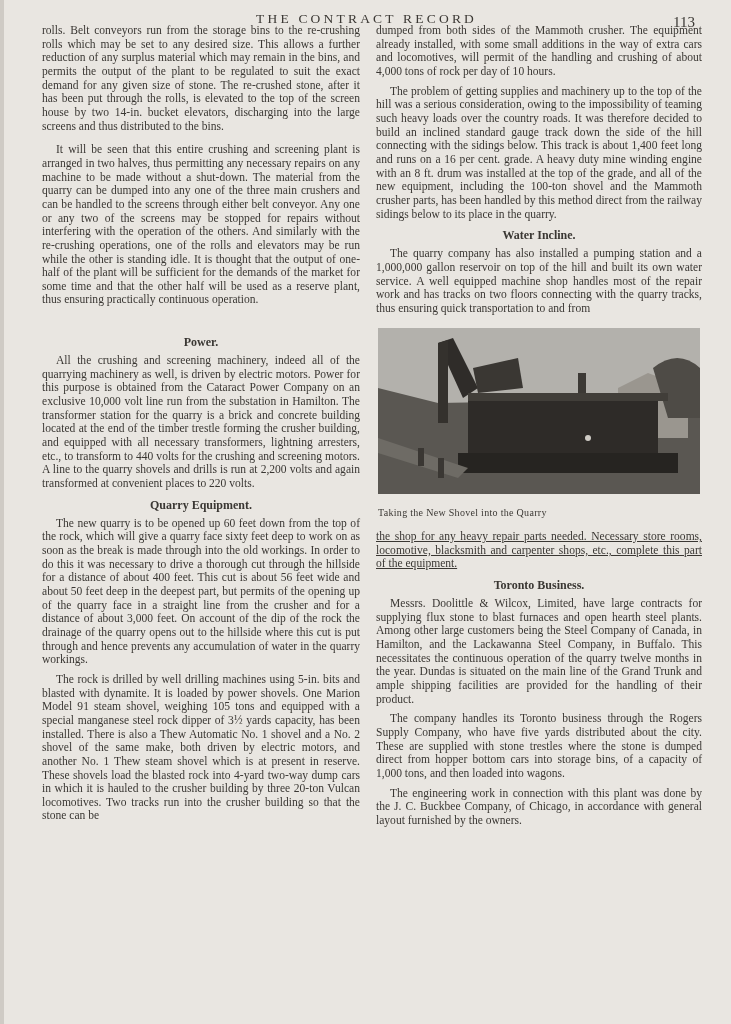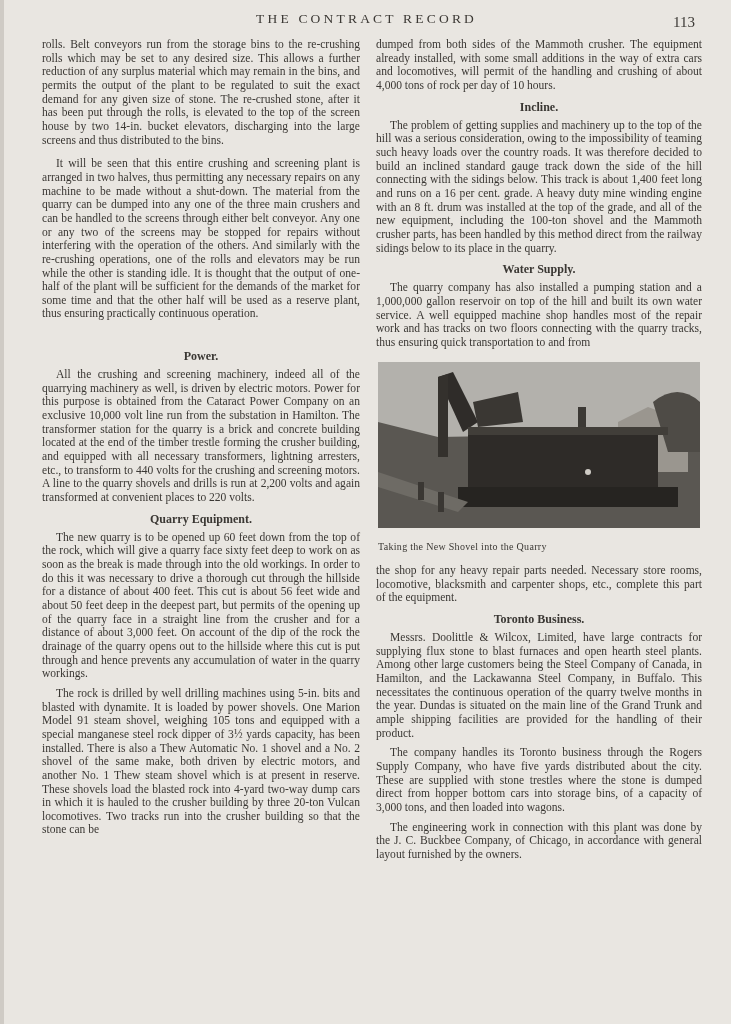--- a/index.html
+++ b/index.html
@@ -7,35 +7,35 @@
     width:731px; height:1024px; overflow:hidden;
     background:#e9e6e1;
     font-family:"Liberation Serif","DejaVu Serif",serif;
     color:#3a3733;
     position:relative;
   }
   .edge { position:absolute; left:0; top:0; width:4px; height:1024px; background:#cfcbc5; }
   .header { position:absolute; top:11px; left:0; width:730px; height:20px; }
   .running-title { position:absolute; left:256px; top:0; font-size:13.5px; letter-spacing:3.2px; color:#3b3834; }
   .page-number { position:absolute; left:673px; top:3px; font-size:15px; color:#3b3834; }
-  .col { position:absolute; top:38px; font-size:11.55px; line-height:13.65px; text-align:justify; }
+  .col { position:absolute; top:24px; font-size:11.55px; line-height:13.65px; text-align:justify; }
   .col.left { left:42px; width:318px; }
   .col.right { left:376px; width:326px; }
   p { margin:0; text-indent:14px; }
   p.noindent { text-indent:0; }
   p + p { margin-top:6px; }
   h3 { margin:7px 0 5px 0; font-size:12px; font-weight:bold; text-align:center; line-height:14px; }
   .figure { margin:13px 0 0 2px; width:322px; }
   .photo {
     width:322px; height:166px; position:relative; overflow:hidden;
     background:linear-gradient(180deg,#b8b6b1 0%,#a7a49f 35%,#6c6963 55%,#4f4c47 75%,#5d5a55 100%);
   }
   .photo svg { display:block; }
   .caption { text-align:left; font-size:10px; letter-spacing:0.3px; margin-top:12px; color:#3b3834; }
-  .after-fig { margin-top:10px; }
+  .after-fig { margin-top:10px;text-decoration:underline; }
 </style>
 </head>
 <body>
 
 <div class="edge"></div>
 
 <div class="header">
   <span class="running-title">THE CONTRACT RECORD</span>
   <span class="page-number">113</span>
 </div>
@@ -45,23 +45,22 @@
   <p style="margin-top:10px">It will be seen that this entire crushing and screening plant is arranged in two halves, thus permitting any necessary repairs on any machine to be made without a shut-down. The material from the quarry can be dumped into any one of the three main crushers and can be handled to the screens through either belt conveyor. Any one or any two of the screens may be stopped for repairs without interfering with the operation of the others. And similarly with the re-crushing operations, one of the rolls and elevators may be run while the other is standing idle. It is thought that the output of one-half of the plant will be sufficient for the demands of the market for some time and that the other half will be used as a reserve plant, thus ensuring practically continuous operation.</p>
   <h3 style="margin-top:28px">Power.</h3>
   <p>All the crushing and screening machinery, indeed all of the quarrying machinery as well, is driven by electric motors. Power for this purpose is obtained from the Cataract Power Company on an exclusive 10,000 volt line run from the substation in Hamilton. The transformer station for the quarry is a brick and concrete building located at the end of the timber trestle forming the crusher building, and equipped with all necessary transformers, lightning arresters, etc., to transform to 440 volts for the crushing and screening motors. A line to the quarry shovels and drills is run at 2,200 volts and again transformed at convenient places to 220 volts.</p>
   <h3 style="">Quarry Equipment.</h3>
   <p>The new quarry is to be opened up 60 feet down from the top of the rock, which will give a quarry face sixty feet deep to work on as soon as the break is made through into the old workings. In order to do this it was necessary to drive a thorough cut through the hillside for a distance of about 400 feet. This cut is about 56 feet wide and about 50 feet deep in the deepest part, but permits of the opening up of the quarry face in a straight line from the crusher and for a distance of about 3,000 feet. On account of the dip of the rock the drainage of the quarry opens out to the hillside where this cut is put through and hence prevents any accumulation of water in the quarry workings.</p>
   <p>The rock is drilled by well drilling machines using 5-in. bits and blasted with dynamite. It is loaded by power shovels. One Marion Model 91 steam shovel, weighing 105 tons and equipped with a special manganese steel rock dipper of 3½ yards capacity, has been installed. There is also a Thew Automatic No. 1 shovel and a No. 2 shovel of the same make, both driven by electric motors, and another No. 1 Thew steam shovel which is at present in reserve. These shovels load the blasted rock into 4-yard two-way dump cars in which it is hauled to the crusher building by three 20-ton Vulcan locomotives. Two tracks run into the crusher building so that the stone can be</p>
 </div>
 
 <div class="col right">
   <p class="noindent">dumped from both sides of the Mammoth crusher. The equipment already installed, with some small additions in the way of extra cars and locomotives, will permit of the handling and crushing of about 4,000 tons of rock per day of 10 hours.</p>
-  <h3>Incline.</h3>
   <p>The problem of getting supplies and machinery up to the top of the hill was a serious consideration, owing to the impossibility of teaming such heavy loads over the country roads. It was therefore decided to build an inclined standard gauge track down the side of the hill connecting with the sidings below. This track is about 1,400 feet long and runs on a 16 per cent. grade. A heavy duty mine winding engine with an 8 ft. drum was installed at the top of the grade, and all of the new equipment, including the 100-ton shovel and the Mammoth crusher parts, has been handled by this method direct from the railway sidings below to its place in the quarry.</p>
-  <h3>Water Supply.</h3>
+  <h3>Water Incline.</h3>
   <p>The quarry company has also installed a pumping station and a 1,000,000 gallon reservoir on top of the hill and built its own water service. A well equipped machine shop handles most of the repair work and has tracks on two floors connecting with the quarry tracks, thus ensuring quick transportation to and from</p>
 
   <div class="figure">
     <div class="photo">
       <svg width="322" height="166" viewBox="0 0 322 166">
         <rect x="0" y="0" width="322" height="80" fill="#b3b1ac"></rect>
         <path d="M0 60 L60 75 L322 70 L322 166 L0 166 Z" fill="#5a5752"></path>
         <path d="M240 60 L270 45 L310 60 L310 110 L240 110 Z" fill="#9a968f"></path>
         <path d="M275 40 Q300 20 322 40 L322 90 L290 90 Z" fill="#4e4b46"></path>
         <rect x="200" y="45" width="8" height="30" fill="#3c3935"></rect>
@@ -76,15 +75,15 @@
         <rect x="40" y="120" width="6" height="18" fill="#3a3733"></rect>
         <rect x="60" y="130" width="6" height="20" fill="#3a3733"></rect>
       </svg>
     </div>
     <div class="caption">Taking the New Shovel into the Quarry</div>
   </div>
 
   <p class="noindent after-fig">the shop for any heavy repair parts needed. Necessary store rooms, locomotive, blacksmith and carpenter shops, etc., complete this part of the equipment.</p>
   <h3>Toronto Business.</h3>
   <p>Messrs. Doolittle &amp; Wilcox, Limited, have large contracts for supplying flux stone to blast furnaces and open hearth steel plants. Among other large customers being the Steel Company of Canada, in Hamilton, and the Lackawanna Steel Company, in Buffalo. This necessitates the continuous operation of the quarry twelve months in the year. Dundas is situated on the main line of the Grand Trunk and ample shipping facilities are provided for the handling of their product.</p>
-  <p>The company handles its Toronto business through the Rogers Supply Company, who have five yards distributed about the city. These are supplied with stone trestles where the stone is dumped direct from hopper bottom cars into storage bins, of a capacity of 3,000 tons, and then loaded into wagons.</p>
+  <p>The company handles its Toronto business through the Rogers Supply Company, who have five yards distributed about the city. These are supplied with stone trestles where the stone is dumped direct from hopper bottom cars into storage bins, of a capacity of 1,000 tons, and then loaded into wagons.</p>
   <p>The engineering work in connection with this plant was done by the J. C. Buckbee Company, of Chicago, in accordance with general layout furnished by the owners.</p>
 </div>
 
 </body></html>

